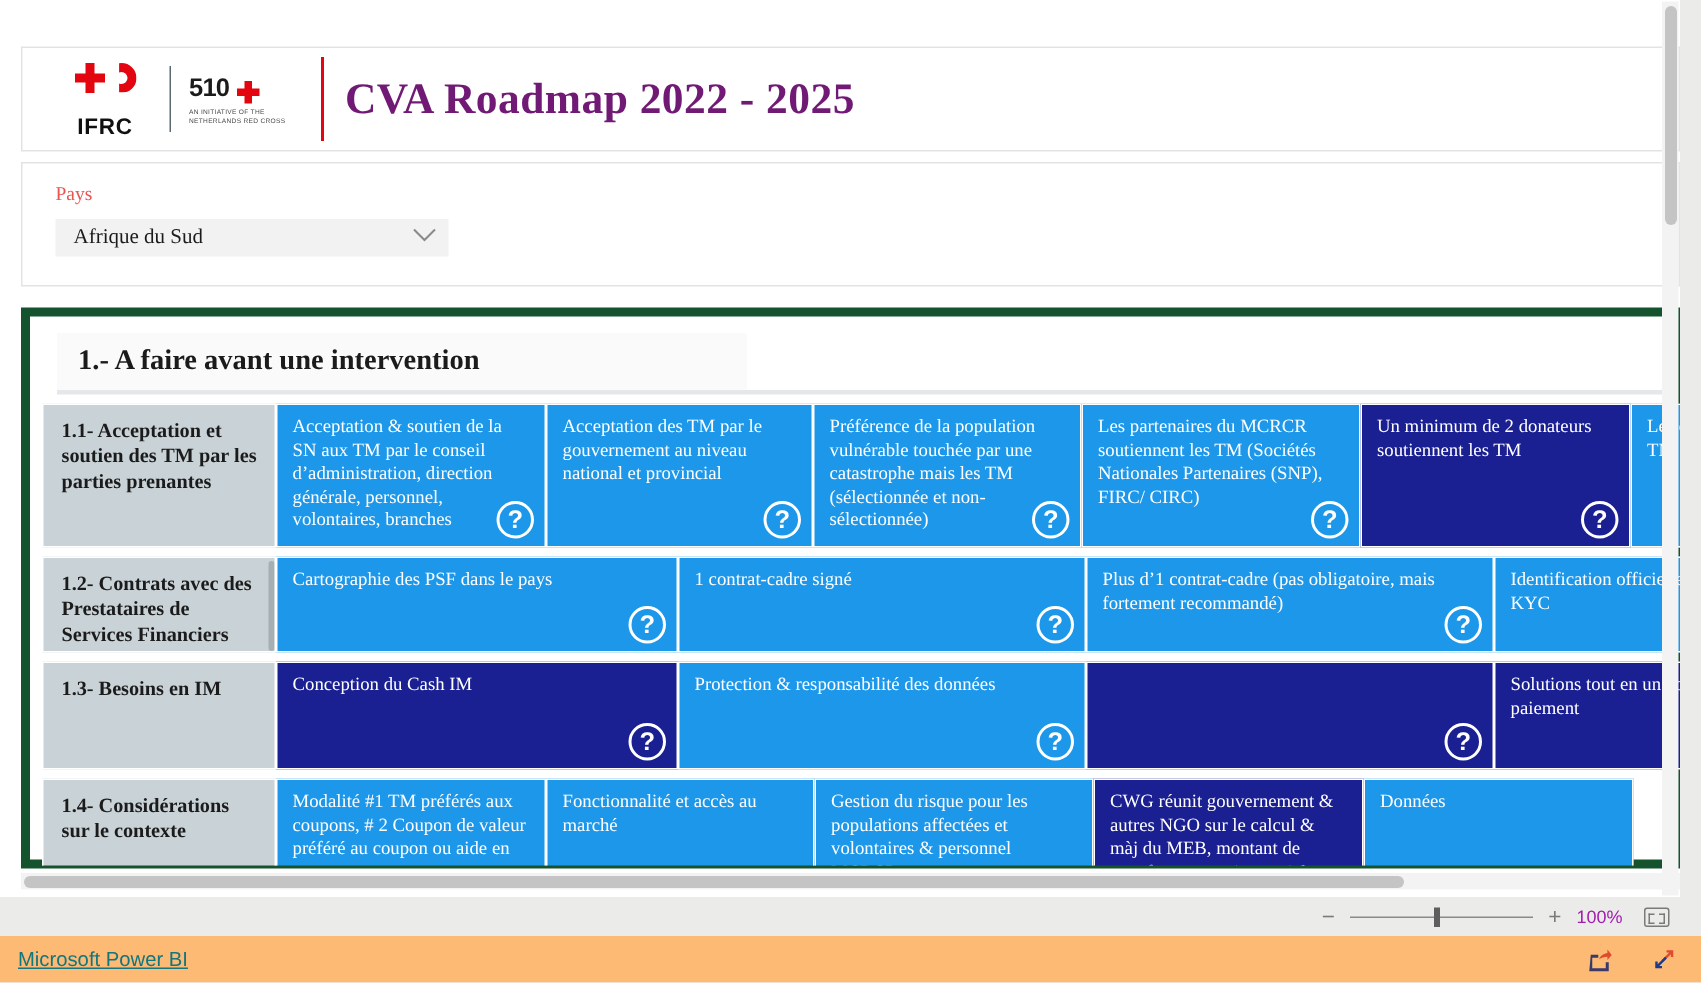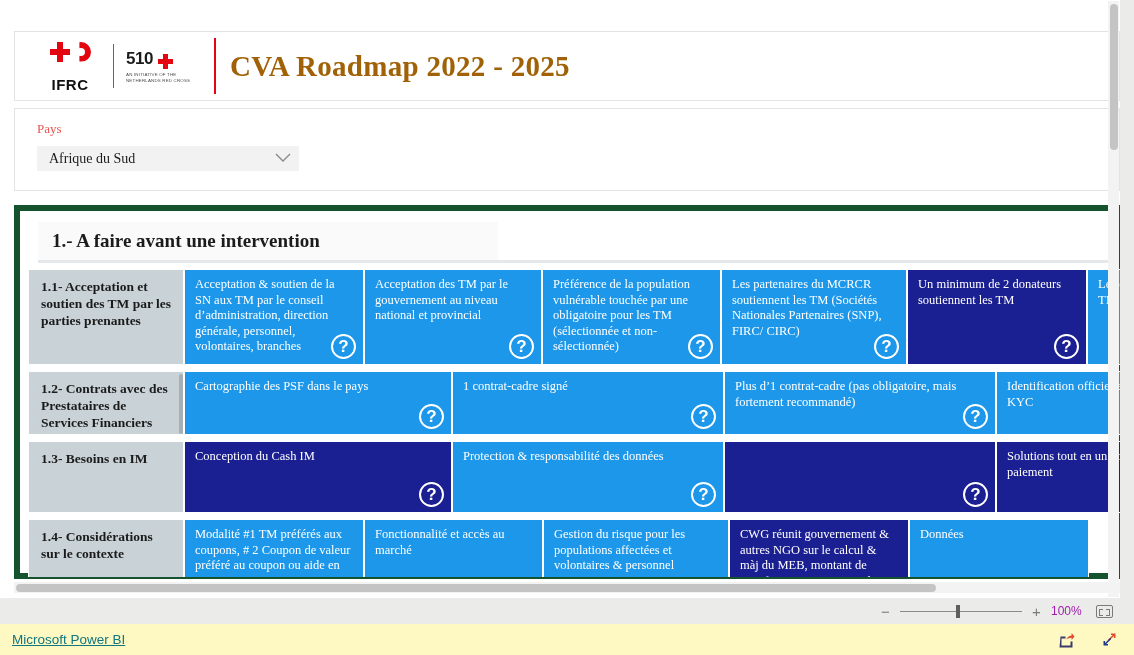--- a/index.html
+++ b/index.html
@@ -79,21 +79,21 @@
   .five10-cross::before { left: 5px; top: 0; width: 5px; height: 15px; }
   .five10-cross::after  { left: 0; top: 5px; width: 15px; height: 5px; }
   .five10-sub {
     font-family: "Liberation Sans", sans-serif;
     font-size: 4.4px; line-height: 6px; color: #4a4a4a;
     margin-top: 3px; letter-spacing: .2px;
   }
   .red-rule { width: 2px; height: 56px; background: #e3050f; margin: 0 14px 0 4px; }
   .report-title {
     font-family: "Liberation Serif", serif;
-    font-weight: bold; font-size: 29px; color: #a16207;
+    font-weight: bold; font-size: 29px; color: #701a75;
     letter-spacing: .3px;
   }
 
   
   .filter-card {
     position: absolute;
     left: 14px; top: 108px;
     width: 1106px; height: 83px;
     background: #ffffff;
     border: 1px solid #e3e3e3;
@@ -265,21 +265,21 @@
     width: 3px; height: 5px; border: 1px solid #7a7a7a;
   }
   .fit-icon::before { left: 2px; border-right: none; }
   .fit-icon::after  { right: 2px; border-left: none; }
 
   
   .footer {
     position: absolute;
     left: 0; top: 624px;
     width: 1134px; height: 31px;
-    background: #fef9c3;
+    background: #fdba74;
     display: flex; align-items: center;
   }
   .pbi-link {
     margin-left: 12px;
     font-family: "Liberation Sans", sans-serif;
     font-size: 13.5px;
     color: #11767e;
     text-decoration: underline;
   }
   .footer-icons {
@@ -359,21 +359,21 @@
     <div class="section-card">
       <div class="section-title">1.- A faire avant une intervention</div>
       <div class="section-rule"></div>
 
       <div class="matrix">
 
       <div class="mrow" style="top: 0px; height: 96px;">
             <div class="rowlabel" style="height: 96px;"><span>1.1- Acceptation et soutien des TM par les parties prenantes</span></div>
             <div class="cell c-blue" style="flex: 0 0 180px; height: 96px;"><span>Acceptation &amp; soutien de la SN aux TM par le conseil d’administration, direction générale, personnel, volontaires, branches</span><span class="qmark">?</span></div>
             <div class="cell c-blue" style="flex: 0 0 178px; height: 96px;"><span>Acceptation des TM par le gouvernement au niveau national et provincial</span><span class="qmark">?</span></div>
-            <div class="cell c-blue" style="flex: 0 0 179px; height: 96px;"><span>Préférence de la population vulnérable touchée par une obligatoire pour les TM  (sélectionnée et non-sélectionnée)</span><span class="qmark">?</span></div>
+            <div class="cell c-blue" style="flex: 0 0 179px; height: 96px;"><span>Préférence de la population vulnérable touchée par une catastrophe mais les TM  (sélectionnée et non-sélectionnée)</span><span class="qmark">?</span></div>
             <div class="cell c-blue" style="flex: 0 0 186px; height: 96px;"><span>Les partenaires du MCRCR soutiennent les TM (Sociétés Nationales Partenaires (SNP), FIRC/ CIRC)</span><span class="qmark">?</span></div>
             <div class="cell c-navy" style="flex: 0 0 180px; height: 96px;"><span>Un minimum de 2 donateurs soutiennent les TM</span><span class="qmark">?</span></div>
             <div class="cell c-blue" style="flex: 0 0 180px; height: 96px;"><span>Les organisations utilisent les TM dans le contexte</span></div>
           </div>
           <div class="mrow" style="top: 102px; height: 64px;">
             <div class="rowlabel" style="height: 64px;"><span>1.2- Contrats avec des Prestataires de Services Financiers (PSF)</span><span class="scroll-nub"></span></div>
             <div class="cell c-blue" style="flex: 0 0 268px; height: 64px;"><span>Cartographie des PSF dans le pays</span><span class="qmark">?</span></div>
             <div class="cell c-blue" style="flex: 0 0 272px; height: 64px;"><span>1 contrat-cadre signé</span><span class="qmark">?</span></div>
             <div class="cell c-blue" style="flex: 0 0 272px; height: 64px;"><span>Plus d’1 contrat-cadre (pas obligatoire, mais fortement recommandé)</span><span class="qmark">?</span></div>
             <div class="cell c-blue" style="flex: 0 0 272px; height: 64px;"><span>Identification officielle pour réglementations KYC</span></div>

